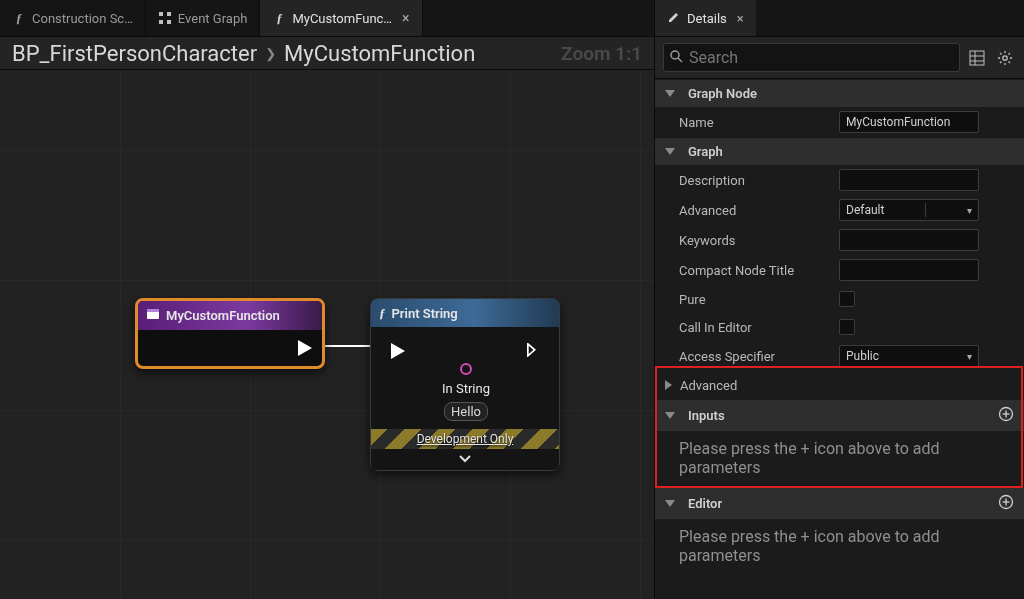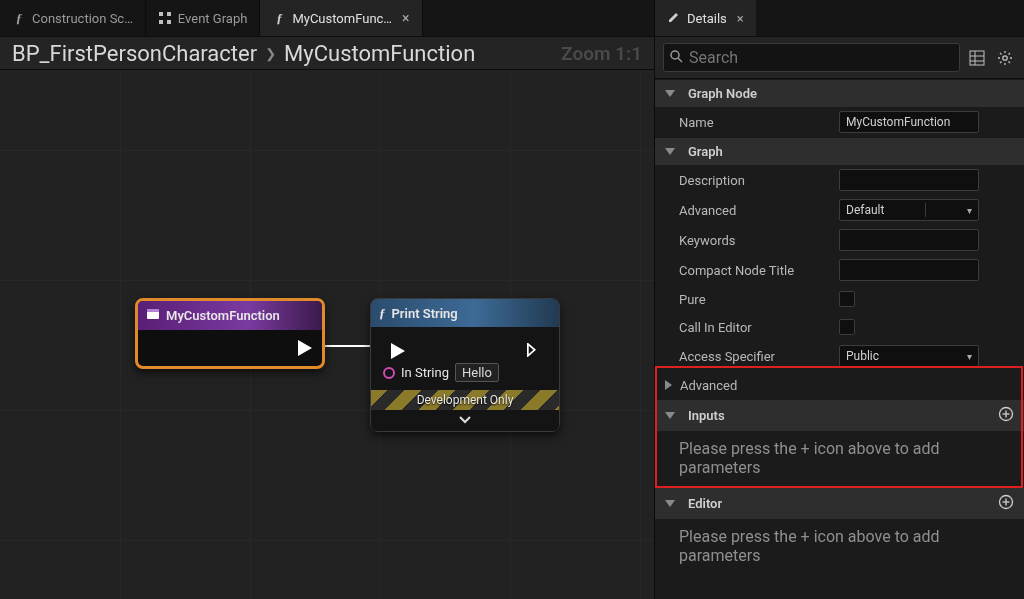--- a/index.html
+++ b/index.html
@@ -40,25 +40,25 @@
   .exec-pin { width: 0; height: 0; border-top: 8px solid transparent; border-bottom: 8px solid transparent; display: inline-block; }
   .exec-out { border-left: 14px solid #fff; position: absolute; right: 10px; top: 10px; }
   .exec-in  { border-left: 14px solid #fff; position: absolute; left: 10px; top: 10px; }
   .exec-out-hollow { position: absolute; right: 10px; top: 10px; width: 12px; height: 14px; }
   .exec-out-hollow svg path { stroke: #fff; fill: none; stroke-width: 2; }
 
   .node-print { left: 370px; top: 228px; width: 190px; background: #141414; border: 1px solid #3a3a3a; }
   .node-print .hdr { background: linear-gradient(90deg,#2a4c6e 0%, #3d6a96 55%, #223a52 100%); border-radius: 6px 6px 0 0; padding: 6px 8px; display: flex; align-items: center; gap: 6px; font-weight: 600; }
   .node-print .body { position: relative; padding: 6px 10px 0 10px; }
   .node-print .row1 { height: 26px; position: relative; }
-  .node-print .row2 { display: flex; align-items: center; gap: 6px; padding: 4px 0 8px 2px; }
+  .node-print .row2 { display: flex; align-items: center; gap: 6px; padding: 4px 0 8px 2px; flex-direction: column; }
   .data-pin { width: 12px; height: 12px; border: 2px solid #d14ab4; border-radius: 50%; display: inline-block; }
-  .val-box { border: 1px solid #555; background: #222; padding: 1px 6px; border-radius: 2px; color: #d8d8d8; }
-
-  .hazard { height: 20px; background: repeating-linear-gradient(135deg, #8a7a2a 0 12px, #2a2a2a 12px 24px); position: relative; display:flex; align-items:center; justify-content:center; }
+  .val-box { border: 1px solid #555; background: #222; padding: 1px 6px; border-radius: 8px; color: #d8d8d8; }
+
+  .hazard { height: 20px; background: repeating-linear-gradient(135deg, #8a7a2a 0 12px, #2a2a2a 12px 24px); position: relative; display:flex; align-items:center; justify-content:center;text-decoration:underline; }
   .hazard span { color:#e6e6e6; font-size:12px; text-shadow:0 1px 2px #000; }
   .expand-chevron { text-align:center; padding:2px 0 4px 0; color:#ccc; border-radius:0 0 6px 6px; background:#141414; }
 
   .wire { position:absolute; left:322px; top:275px; width:56px; height:2px; background:#fff; }
 
   
   .details-panel { width: 370px; flex: 0 0 370px; background: #1b1b1b; border-left: 1px solid #0a0a0a; display:flex; flex-direction:column; }
   .details-tab { height:36px; display:flex; align-items:center; background:#151515; }
   .details-tab .tablike { display:flex; align-items:center; gap:6px; padding:0 12px; height:100%; background:#242424; color:#e0e0e0; }
   .details-tab .close { margin-left:4px; color:#aaa; }

